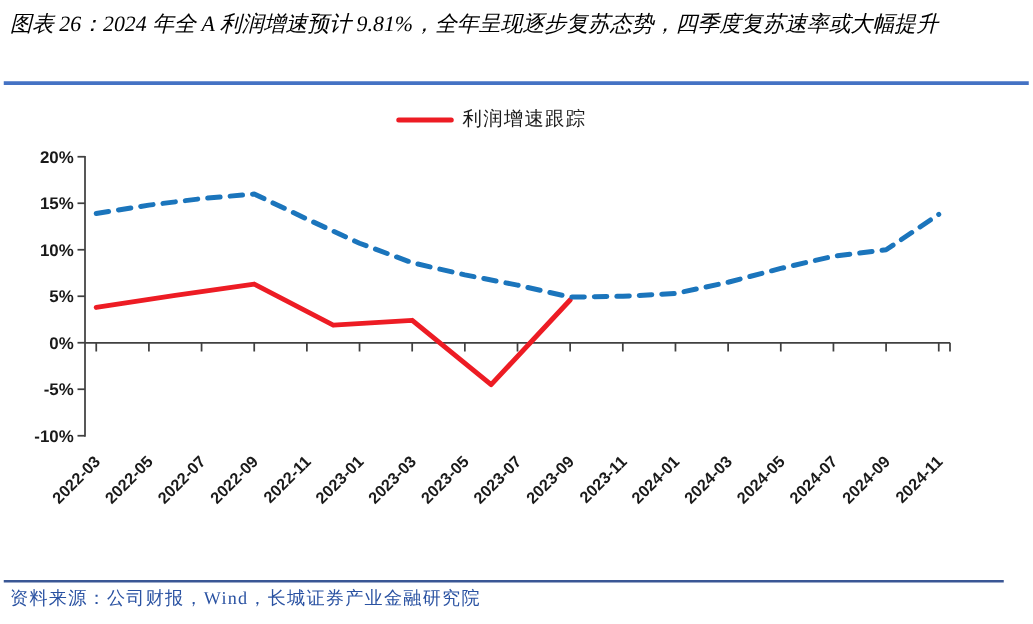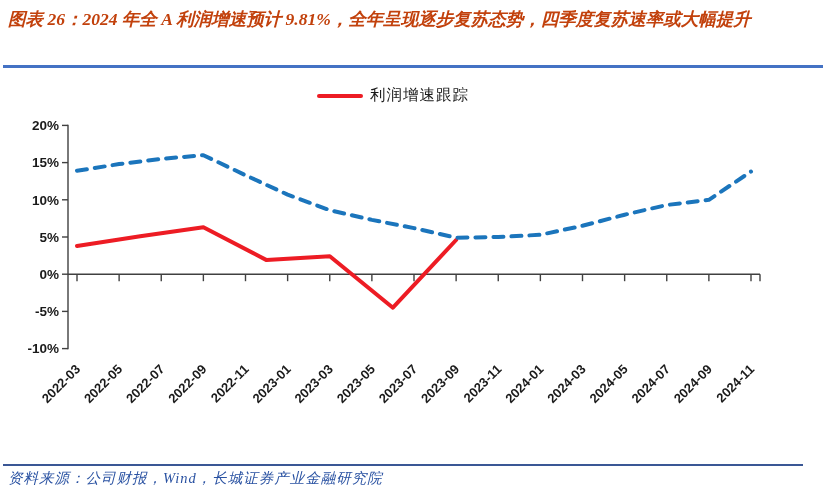--- a/index.html
+++ b/index.html
@@ -2,38 +2,38 @@
 <html><head>
 <meta charset="utf-8">
 <style>
   html,body{margin:0;padding:0;background:#ffffff;}
   body{width:826px;height:499px;position:relative;overflow:hidden;
        font-family:"Liberation Sans","DejaVu Sans",sans-serif;}
   .page{position:absolute;inset:0;background:#fff;}
   .figure-title{
     position:absolute;top:6px;left:8px;width:748px;
     font-family:"Liberation Serif","DejaVu Serif",serif;
-    font-style:italic;font-weight:700;
-    font-size:17.5px;line-height:27px;color:#c2410c;
+    font-style:italic;font-weight:400;
+    font-size:17.5px;line-height:27px;color:#000000;
   }
   .rule-top{position:absolute;top:65px;left:3px;width:820px;height:3px;background:#4472c4;}
   .legend{position:absolute;top:85px;left:0;width:786px;display:flex;justify-content:center;
           align-items:center;gap:4px;}
   .legend-item{display:flex;align-items:center;gap:7px;}
   .legend-label{font-family:"Liberation Serif","DejaVu Serif",serif;
                 font-size:15.5px;color:#1a1a1a;letter-spacing:1px;}
   .swatch{display:inline-block;width:46px;height:4px;border-radius:2px;}
   .swatch.solid{background:#ed1c24;}
   .swatch.dashed{background:repeating-linear-gradient(90deg,#1b75bc 0 11px,transparent 11px 17px);}
   svg#chart{position:absolute;top:0;left:0;}
   .rule-bottom{position:absolute;top:464px;left:3px;width:800px;height:2px;background:#3a5795;}
   .source-note{
     position:absolute;top:469px;left:8px;
     font-family:"Liberation Serif","DejaVu Serif",serif;
-    font-style:italic;font-size:14.5px;color:#2a52a2;letter-spacing:1px;
+    font-size:14.5px;color:#2a52a2;letter-spacing:1px;
   }
 </style>
 </head>
 <body>
 
 <div class="page">
 
   <div class="figure-title">图表 26：2024 年全 A 利润增速预计 9.81%，全年呈现逐步复苏态势，四季度复苏速率或大幅提升</div>
 
   <div class="rule-top"></div>

